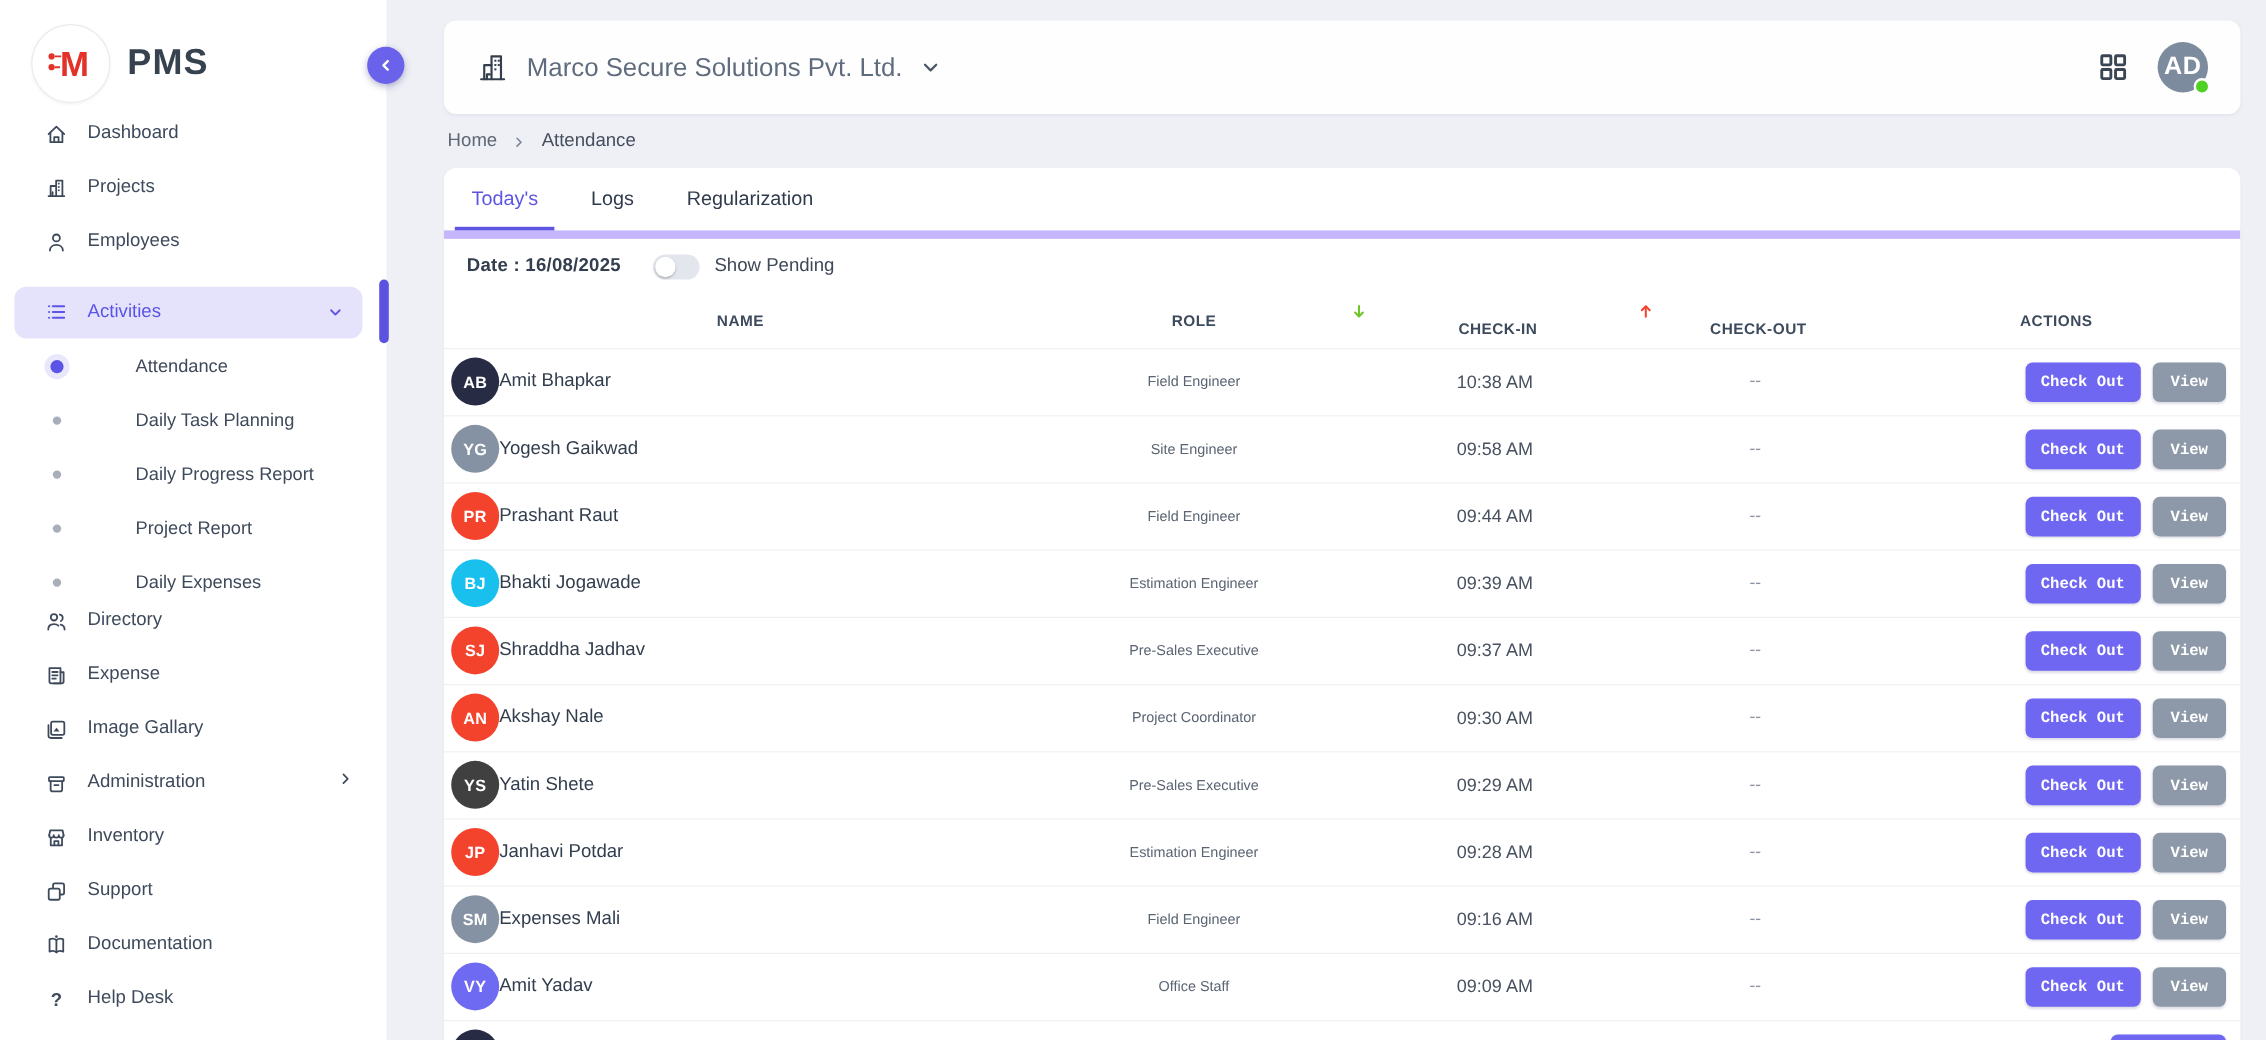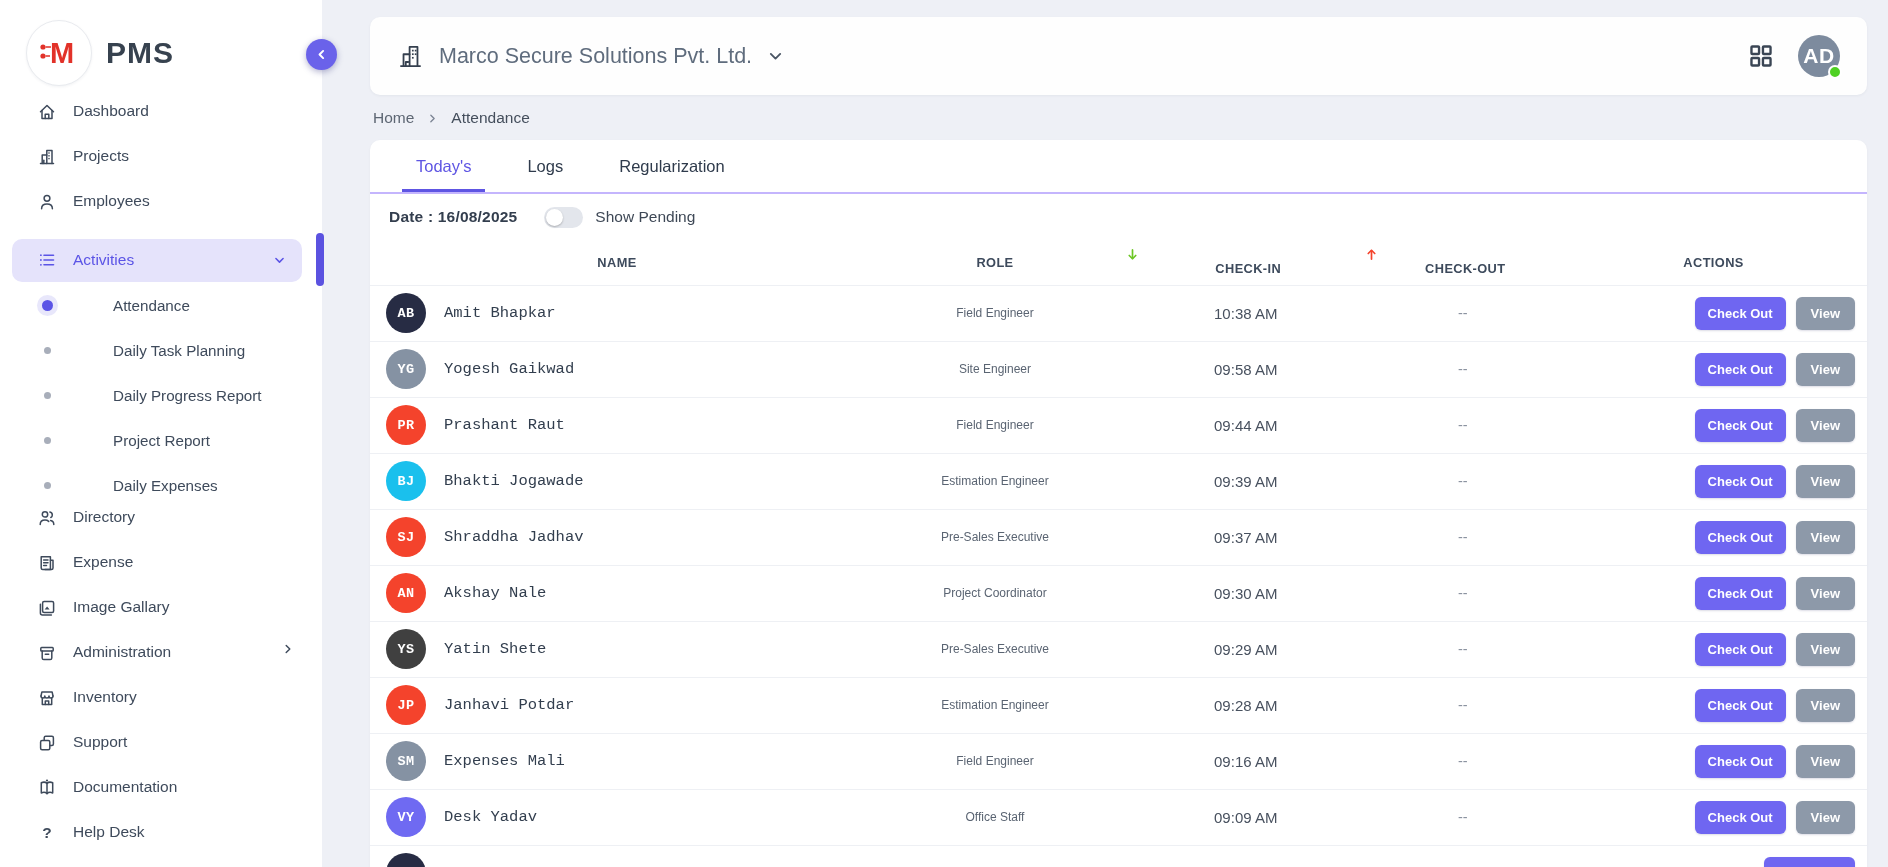--- a/index.html
+++ b/index.html
@@ -33,42 +33,42 @@
   .company-name { font-size:21.5px; color:#5f6c7d; font-weight:500; }
   .topbar-right { display:flex; align-items:center; gap:24px; }
   .grid-btn { background:none; border:none; display:flex; cursor:pointer; }
   .avatar { position:relative; width:42px; height:42px; border-radius:50%; background:#7d8b9e; color:#fff; font-weight:bold; font-size:21px; display:flex; align-items:center; justify-content:center; letter-spacing:.5px; cursor:pointer; }
   .online-dot { position:absolute; right:-2px; bottom:-2px; width:14px; height:14px; border-radius:50%; background:#4fd123; border:2px solid #fff; }
 
   .breadcrumb { display:flex; align-items:center; gap:13px; margin:14px 0 0 3px; font-size:15.5px; color:#5d6673; }
   .crumb-current { color:#444e5c; }
 
   .content { margin-top:13px; background:#fff; border-radius:10px; box-shadow:0 1px 3px rgba(20,30,60,.04); overflow:hidden; }
-  .tabs { display:flex; gap:28px; padding-left:32px; border-bottom:2px solid #c4b5fd; }
+  .tabs { display:flex; gap:16px; padding-left:9px; border-bottom:7px solid #c4b5fd; }
   .tab { font-size:16.5px; font-weight:500; color:#2f3b4c; padding:0 14px; height:52px; line-height:52px; cursor:pointer; }
   .tab.active { color:#5e55e3; border-bottom:3px solid #5e55e3; }
 
   .controls { display:flex; align-items:center; height:46px; padding-left:19px; }
   .date-label { font-weight:bold; font-size:15.5px; color:#333e4e; margin-right:27px; letter-spacing:.2px; }
   .toggle { width:39px; height:21px; border-radius:11px; background:#e3e6ec; position:relative; margin-right:12px; cursor:pointer; border:none; }
   .knob { position:absolute; left:2px; top:2px; width:17px; height:17px; border-radius:50%; background:#fff; box-shadow:0 1px 2px rgba(0,0,0,.25); }
   .toggle-label { font-size:15.5px; color:#3e4856; }
 
   table { width:100%; border-collapse:collapse; table-layout:fixed; }
   col.c-name{width:33%} col.c-role{width:17.5%} col.c-in{width:16%} col.c-out{width:13%} col.c-act{width:20.5%}
   thead th { height:45px; font-size:12.8px; font-weight:bold; color:#3d4a5c; letter-spacing:.4px; text-align:center; }
   thead th .harrow { vertical-align:-1px; margin-right:5px; }
   tbody td { height:56px; border-top:1px solid #eef0f4; }
-  .name-wrap { display:flex; align-items:center; gap:18px; padding-left:16px;font-family:Liberation Mono, monospace; }
+  .name-wrap { display:flex; align-items:center; padding-left:6px; }
   .av { width:40px; height:40px; border-radius:50%; color:#fff; font-weight:bold; font-size:13.5px; display:flex; align-items:center; justify-content:center; letter-spacing:.3px; flex:none; }
   .pname { font-size:15.5px; color:#323e4e; }
   .td-role { text-align:center; color:#5a6472; font-size:12px; }
   .td-in { text-align:center; color:#48515f; font-size:15px; }
   .td-out { text-align:center; color:#8b93a0; font-size:14.5px; }
-  .actions { display:flex; align-items:center; justify-content:flex-end; gap:10px; padding-right:12px; }
+  .actions { display:flex; align-items:center; justify-content:flex-end; gap:10px; padding-right:12px;font-family:Liberation Mono, monospace; }
   .btn { border:none; border-radius:6px; color:#fff; font-weight:bold; font-size:13px; font-family:inherit; cursor:pointer; box-shadow:0 1px 2px rgba(30,30,90,.15); }
   .btn-checkout { background:#6f66f1; padding:9px 13px; }
   .btn-view { background:#8d99a9; padding:9px 15px; }
 
   svg { display:block; }
 </style>
 </head>
 <body>
 
 <aside class="sidebar">
@@ -529,21 +529,21 @@
               <button class="btn btn-checkout">Check Out</button>
               <button class="btn btn-view">View</button>
             </div>
             </td>
           </tr>
 
           <tr>
             <td>
               <div class="name-wrap">
               <span class="av" style="background: rgb(111, 106, 242);">VY</span>
-              <span class="pname">Desk Yadav</span>
+              <span class="pname">Amit Yadav</span>
             </div>
             </td>
             <td class="td-role">Office Staff</td>
             <td class="td-in">09:09 AM</td>
             <td class="td-out">--</td>
             <td>
               <div class="actions">
               <button class="btn btn-checkout">Check Out</button>
               <button class="btn btn-view">View</button>
             </div>

